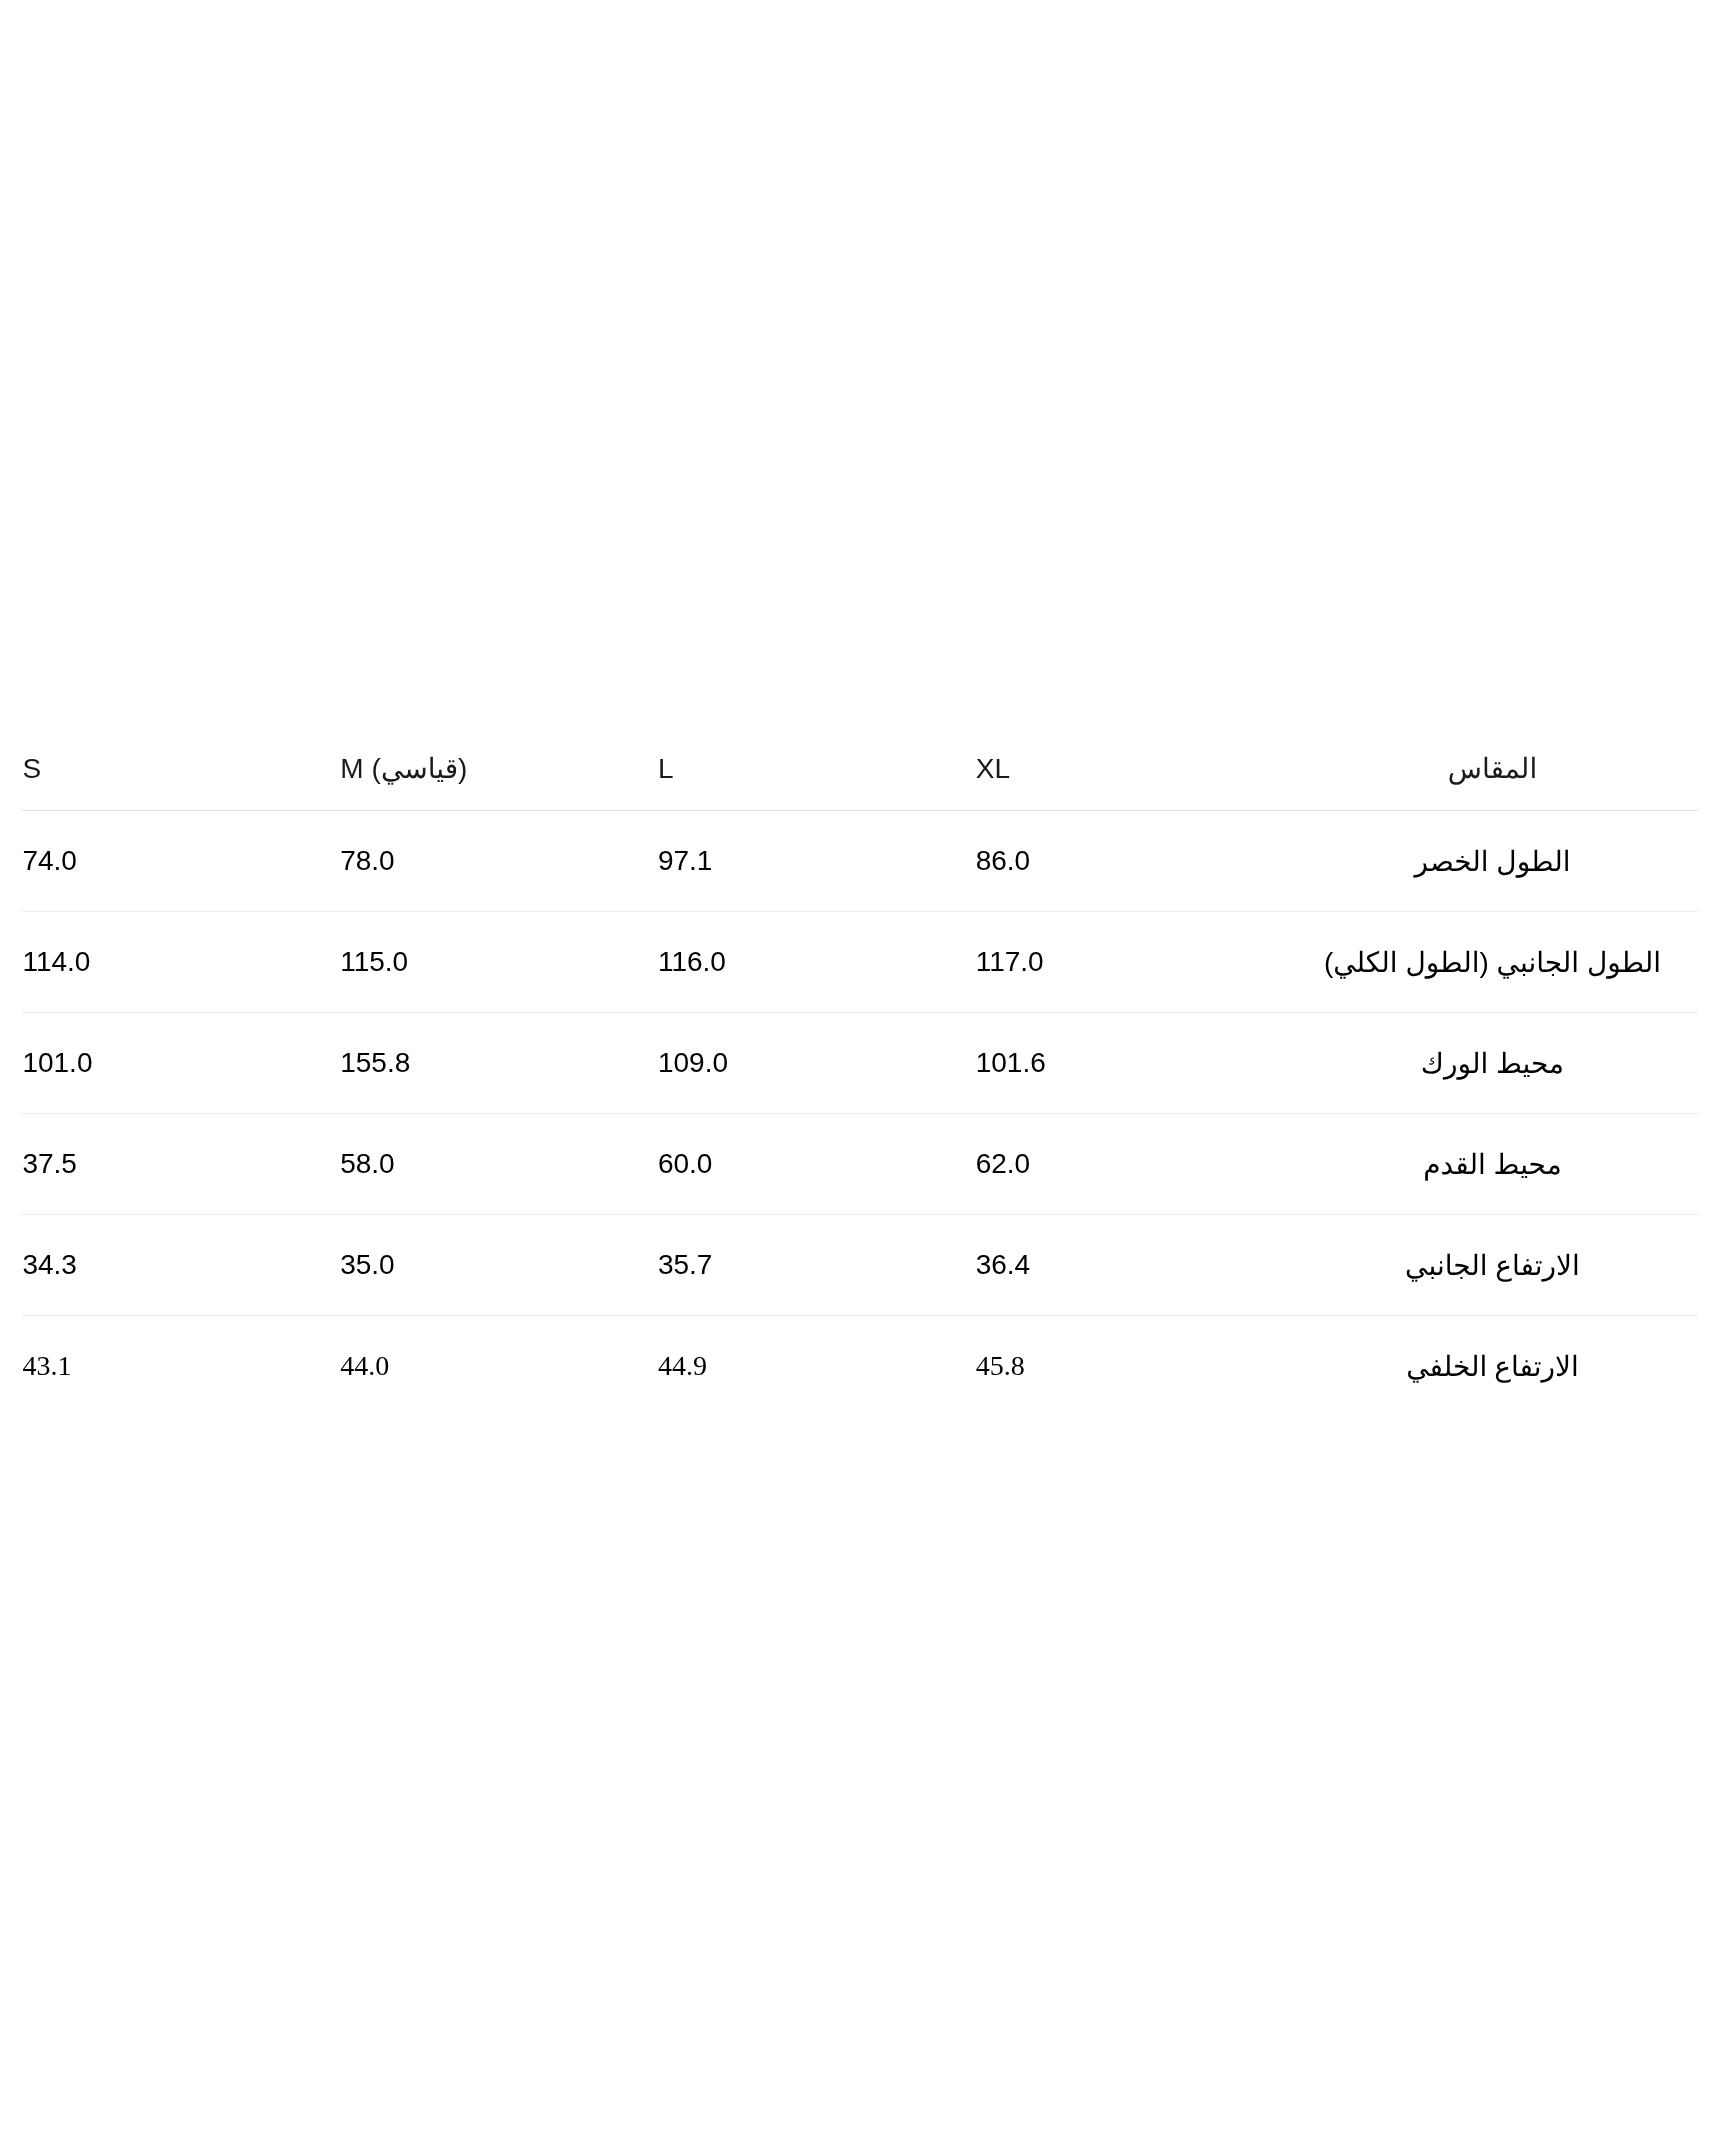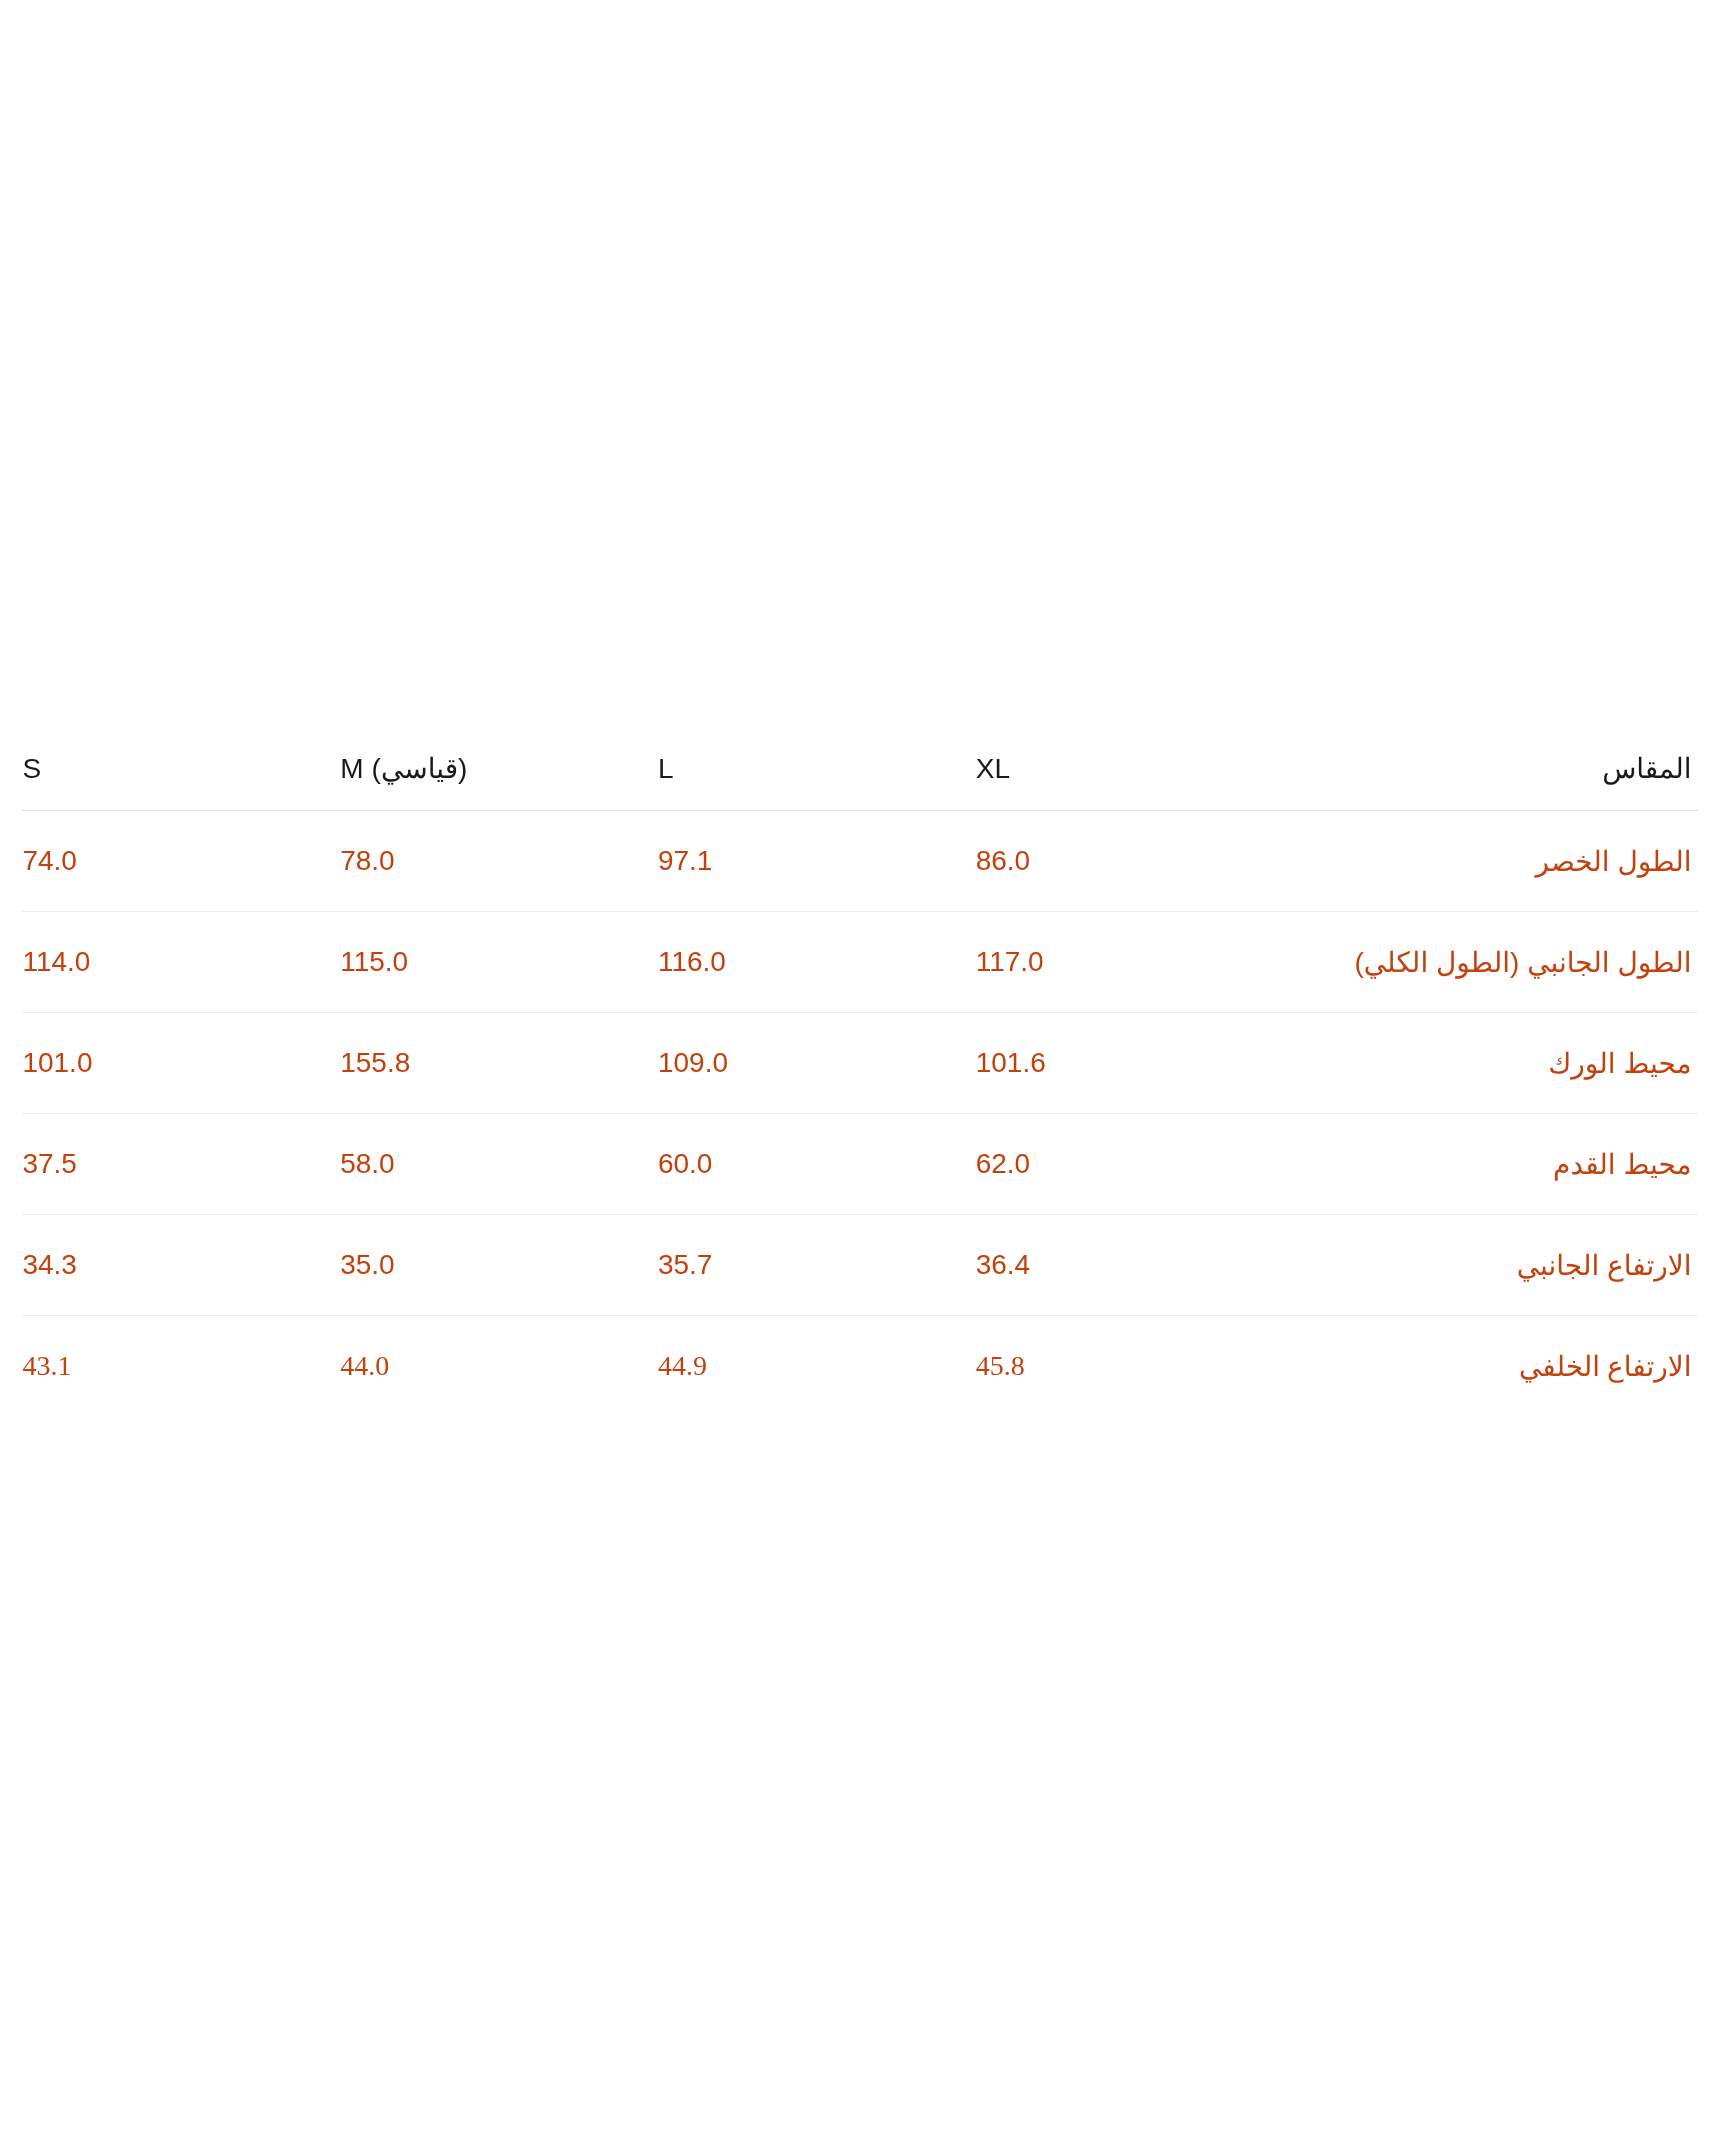--- a/index.html
+++ b/index.html
@@ -48,21 +48,21 @@
     height: 83px;
     font-size: 28px;
     color: #1a1a1a;
     border-bottom: 0.9px solid #e3e3e3;
     padding-right: 6.9px;
     letter-spacing: 0.1px;
   }
   table.size-table tbody td {
     height: 100px;
     font-size: 28px;
-    color: #c2410c;
+    color: #000000;
     border-bottom: 0.9px solid #ececec;
     padding-right: 6.9px;
   }
   table.size-table tbody tr:last-child td {
     border-bottom: none;
     font-family: Liberation Serif, serif;
   }
   td.label-cell, th.label-cell {
     color: #1a1a1a;
   }
@@ -72,21 +72,21 @@
   }
   
   td.val-cell span, th.val-cell span {
     display: block;
     direction: ltr;
     text-align: left;
   }
   th.label-cell span, td.label-cell span {
     display: block;
     direction: rtl;
-    text-align: right;
+    text-align: center;
   }
 </style>
 </head>
 <body>
 
 <div class="page">
   <div class="table-wrap">
     <table class="size-table">
       <colgroup>
         <col class="c-label">

